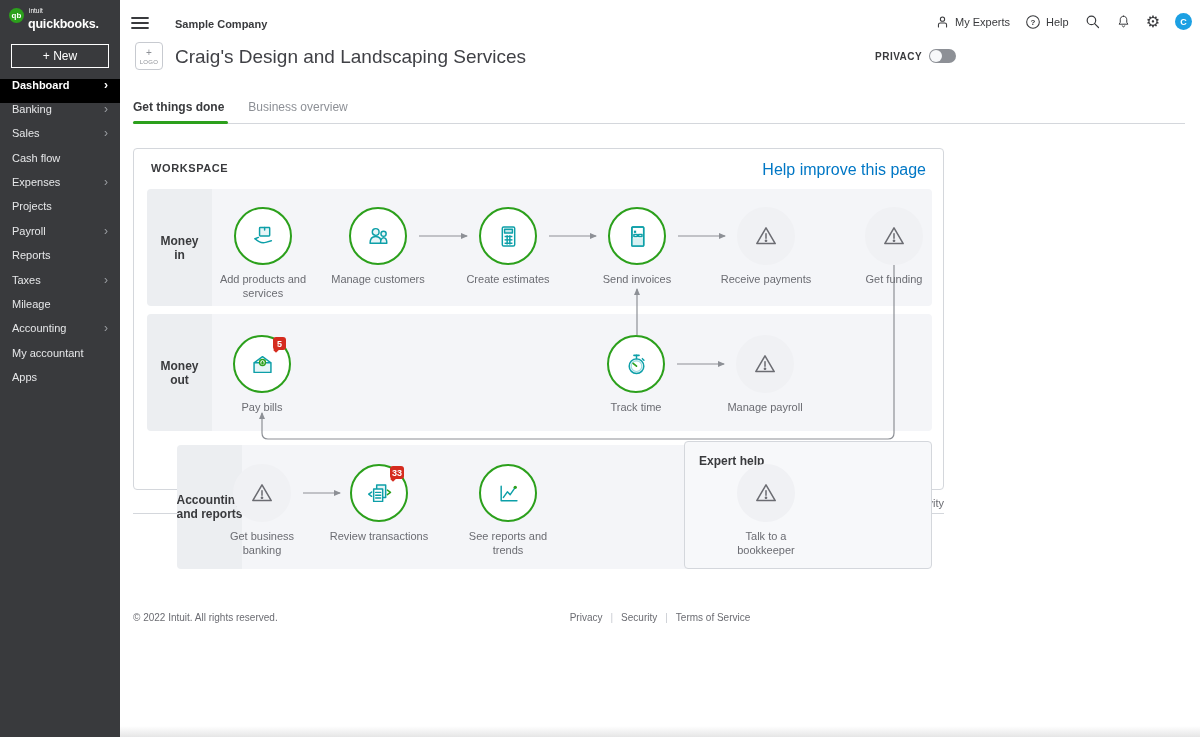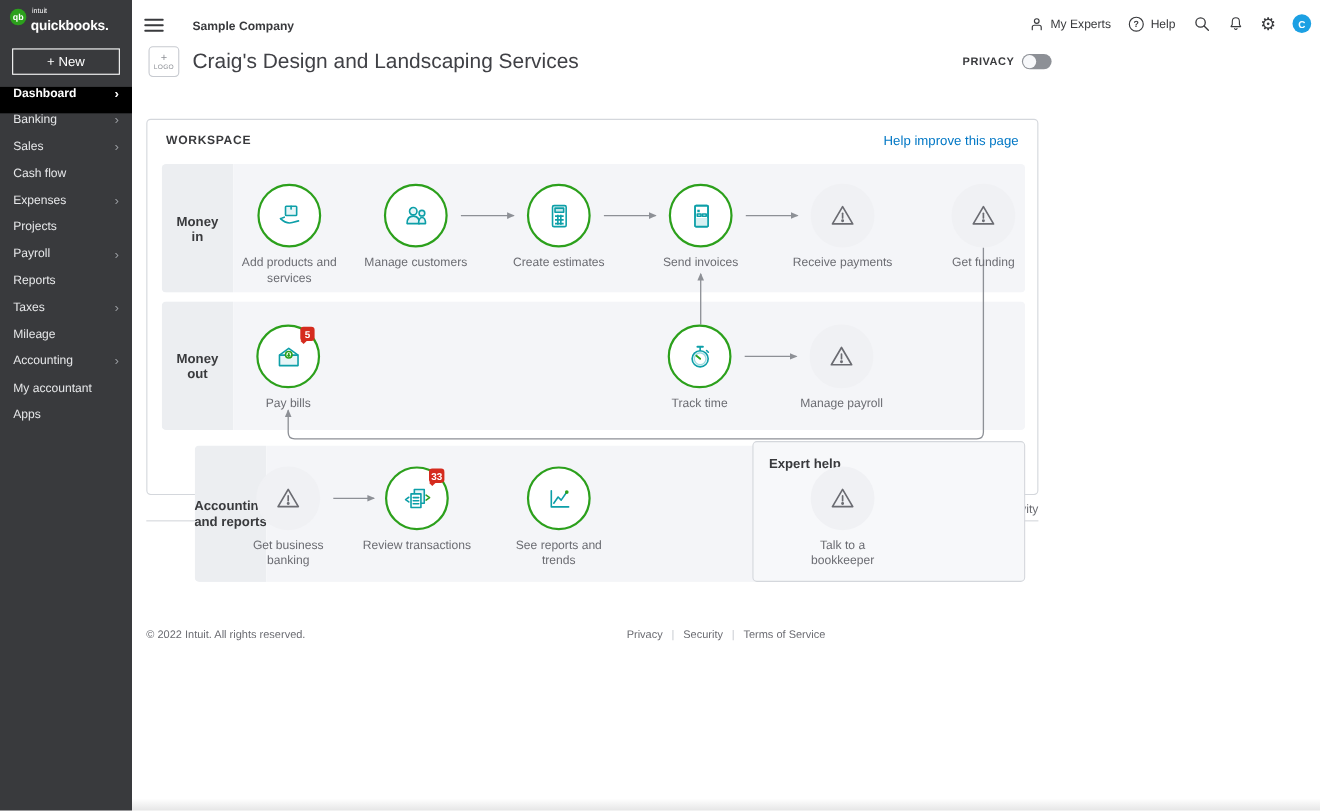--- a/index.html
+++ b/index.html
@@ -43,21 +43,21 @@
   .toggle-knob { position:absolute; left:1px; top:1px; width:12px; height:12px; border-radius:50%; background:#f7f8fa; }
 
   .tabs { position:relative; margin:16px 15px 0 13px; display:flex; gap:24px; border-bottom:1px solid #d4d7dc; }
   .tab { position:relative; padding-bottom:9px; font-size:12px; color:#8d9096; cursor:pointer; }
   .tab.active { color:#393a3d; font-weight:bold; }
   .tab.active::after { content:""; position:absolute; left:0; right:-4px; bottom:-1px; height:3px; background:#2ca01c; border-radius:2px; }
 
   
   .card { position:relative; margin:24px 0 0 13px; width:811px; height:342px; border:1px solid #d4d7dc; border-radius:4px; background:#fff; }
   .card-title { position:absolute; left:17px; top:13px; font-size:11px; font-weight:bold; letter-spacing:0.6px; color:#393a3d; }
-  .card-help { position:absolute; right:17px; top:12px; font-size:12px; color:#0077c5; cursor:pointer; }
+  .card-help { position:absolute; right:17px; top:12px; font-size:16px; color:#0077c5; cursor:pointer; }
   .ws-row { position:absolute; left:13px; display:flex; border-radius:4px; overflow:hidden; }
   .row-1 { top:40px; width:785px; height:117px; }
   .row-2 { top:165px; width:785px; height:117px; }
   .row-3 { top:296px; width:530px; height:124px;margin-left:30px; }
   .row-label { width:65px; background:#eceef1; display:flex; align-items:center; justify-content:center; text-align:center; font-size:12px; font-weight:bold; color:#393a3d; padding:0 8px; flex-shrink:0; }
   .row-body { flex:1; background:#f4f5f8; }
   .expert-panel { position:absolute; left:550px; top:292px; width:248px; height:128px; border:1px solid #d4d7dc; border-radius:4px; background:#f7f8fa; }
   .expert-title { position:absolute; left:14px; top:12px; font-size:12px; font-weight:bold; color:#393a3d; }
 
   .connectors { position:absolute; left:0; top:0; z-index:1; pointer-events:none; }
@@ -208,20 +208,24 @@
       </div>
       <div class="company-title">Craig's Design and Landscaping Services</div>
       <div class="privacy-group">
         <span class="privacy-label">PRIVACY</span>
         <div class="toggle">
             <div class="toggle-knob"></div>
           </div>
       </div>
     </div>
 
+    <div class="tabs">
+      <div class="tab active">Get things done</div>
+      <div class="tab">Business overview</div>
+    </div>
 
     <div class="card">
       <div class="card-title">WORKSPACE</div>
       <div class="card-help">Help improve this page</div>
 
       <div class="ws-row row-1">
         <div class="row-label">Money in</div>
         <div class="row-body"></div>
       </div>
       <div class="ws-row row-2">

